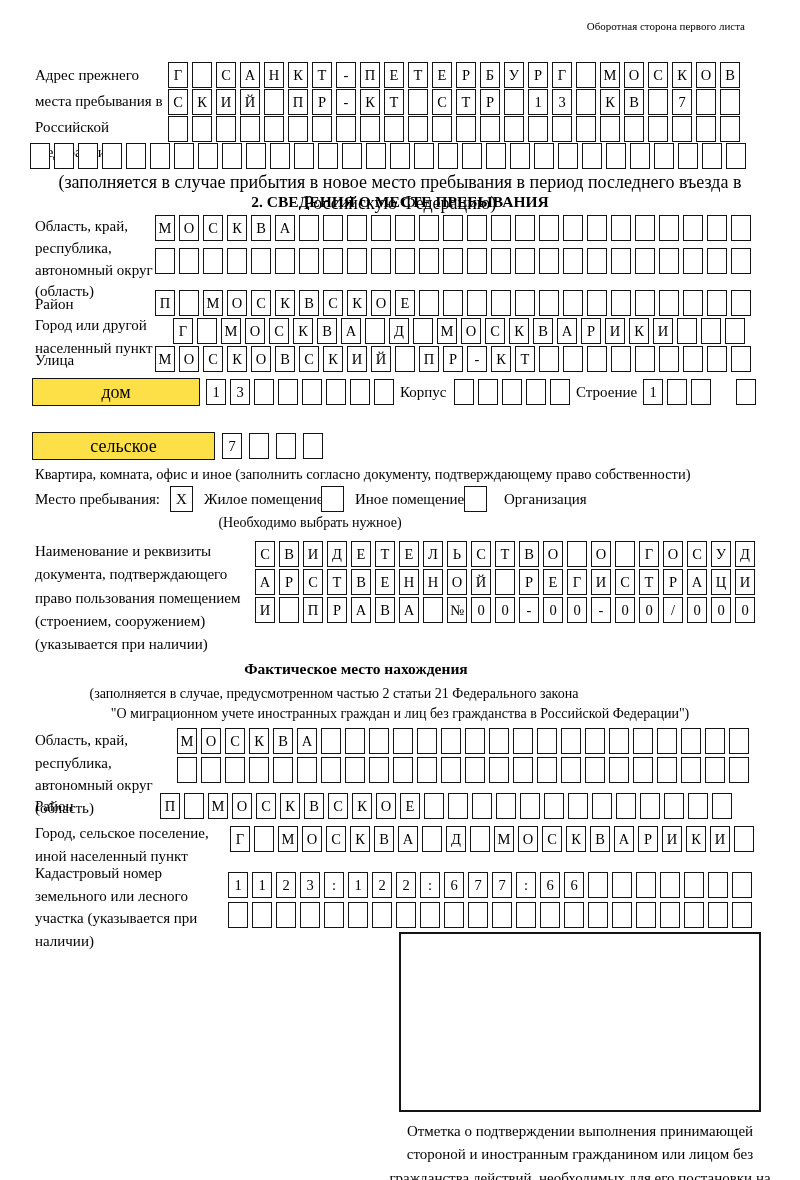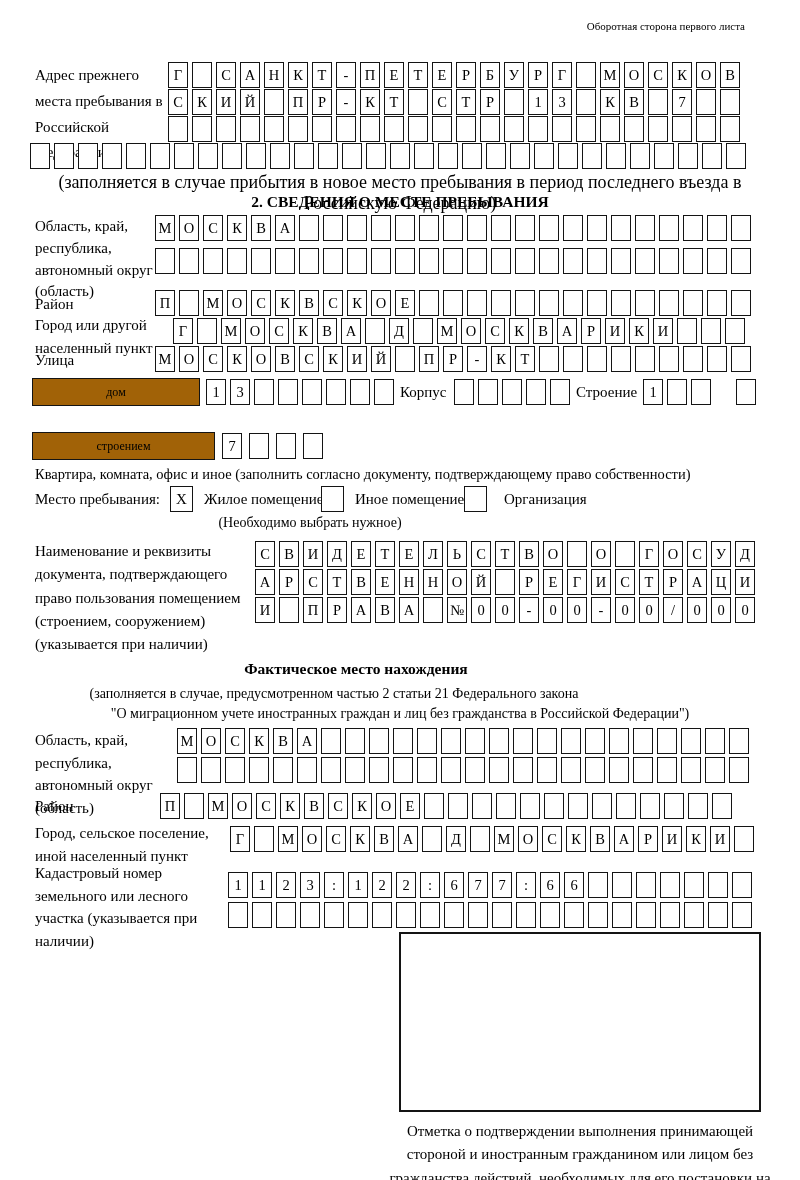--- a/index.html
+++ b/index.html
@@ -12,21 +12,21 @@
   .lbl-wide{font-size:15px;line-height:1.72;}
   .grid{position:absolute;display:flex;gap:4px;}
   .grid-sp{gap:7px;}
   .cell{
     box-sizing:border-box;flex:none;width:20px;height:26px;
     border:1.6px solid #141414;display:flex;align-items:center;justify-content:center;
     font-size:14.5px;background:#fff;
   }
   .labelbox{
     box-sizing:border-box;position:absolute;height:28px;border:1.6px solid #141414;
-    display:flex;align-items:center;justify-content:center;font-size:12px;background:#a16207;
+    display:flex;align-items:center;justify-content:center;font-size:18px;background:#fde047;
   }
   .cbox{
     box-sizing:border-box;position:absolute;width:23px;height:26px;border:1.6px solid #141414;
     display:flex;align-items:center;justify-content:center;font-size:15px;background:#fff;
   }
   .note{font-size:18px;text-align:center;}
   .title{font-size:15.5px;font-weight:bold;text-align:center;}
   .corner{font-size:11px;text-align:right;}
   .stampbox{box-sizing:border-box;position:absolute;border:2px solid #141414;background:#fff;}
 </style>
@@ -316,21 +316,21 @@
   <div class="abs lbl" style="top:382px;left:576px;">Строение</div>
   <div class="grid" style="top:379px;left:643px;">
       <div class="cell">1</div>
       <div class="cell"></div>
       <div class="cell"></div>
     </div>
   <div class="grid" style="top:379px;left:736px;">
       <div class="cell"></div>
     </div>
 
-  <div class="labelbox" style="top:432px;left:32px;width:183px;">строением</div>
+  <div class="labelbox" style="top:432px;left:32px;width:183px;">сельское</div>
   <div class="grid grid-sp" style="top:433px;left:222px;">
       <div class="cell">7</div>
       <div class="cell"></div>
       <div class="cell"></div>
       <div class="cell"></div>
     </div>
   <div class="abs lbl" style="top:464px;left:35px;width:740px;font-size:14.5px;">Квартира, комната, офис и иное (заполнить согласно документу, подтверждающему право собственности)</div>
 
   <div class="abs lbl" style="top:489px;left:35px;">Место пребывания:</div>
   <div class="cbox" style="top:486px;left:170px;">X</div>

